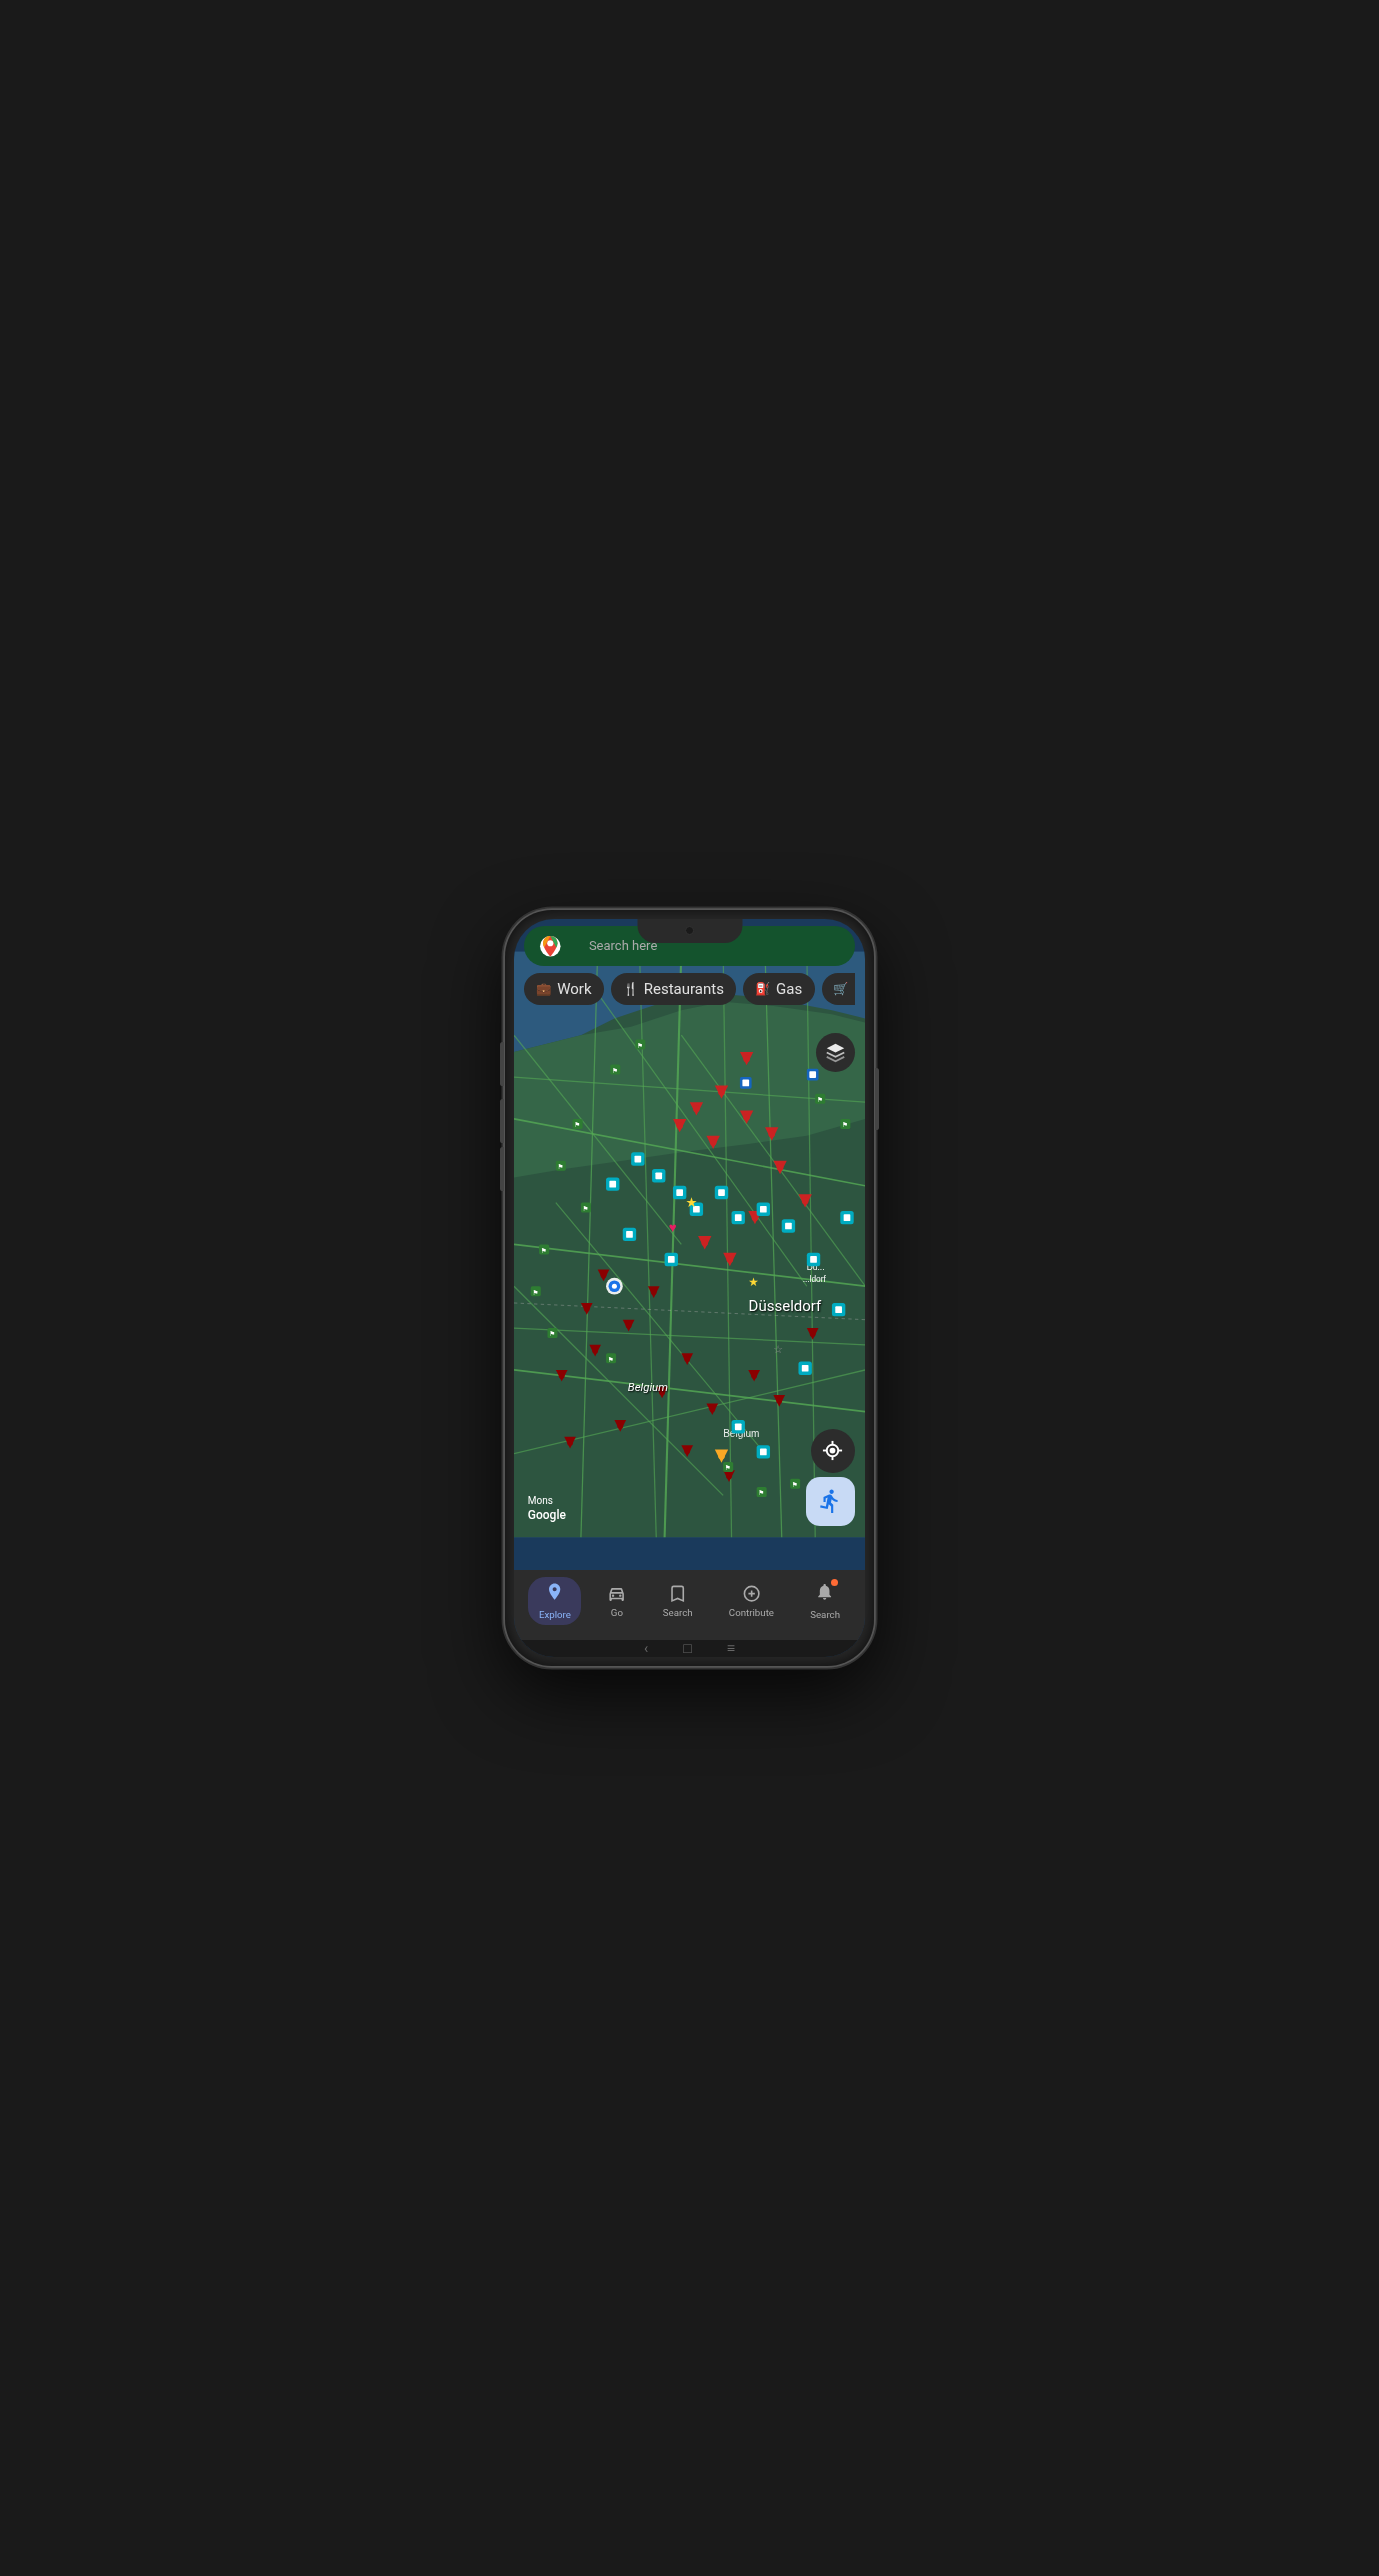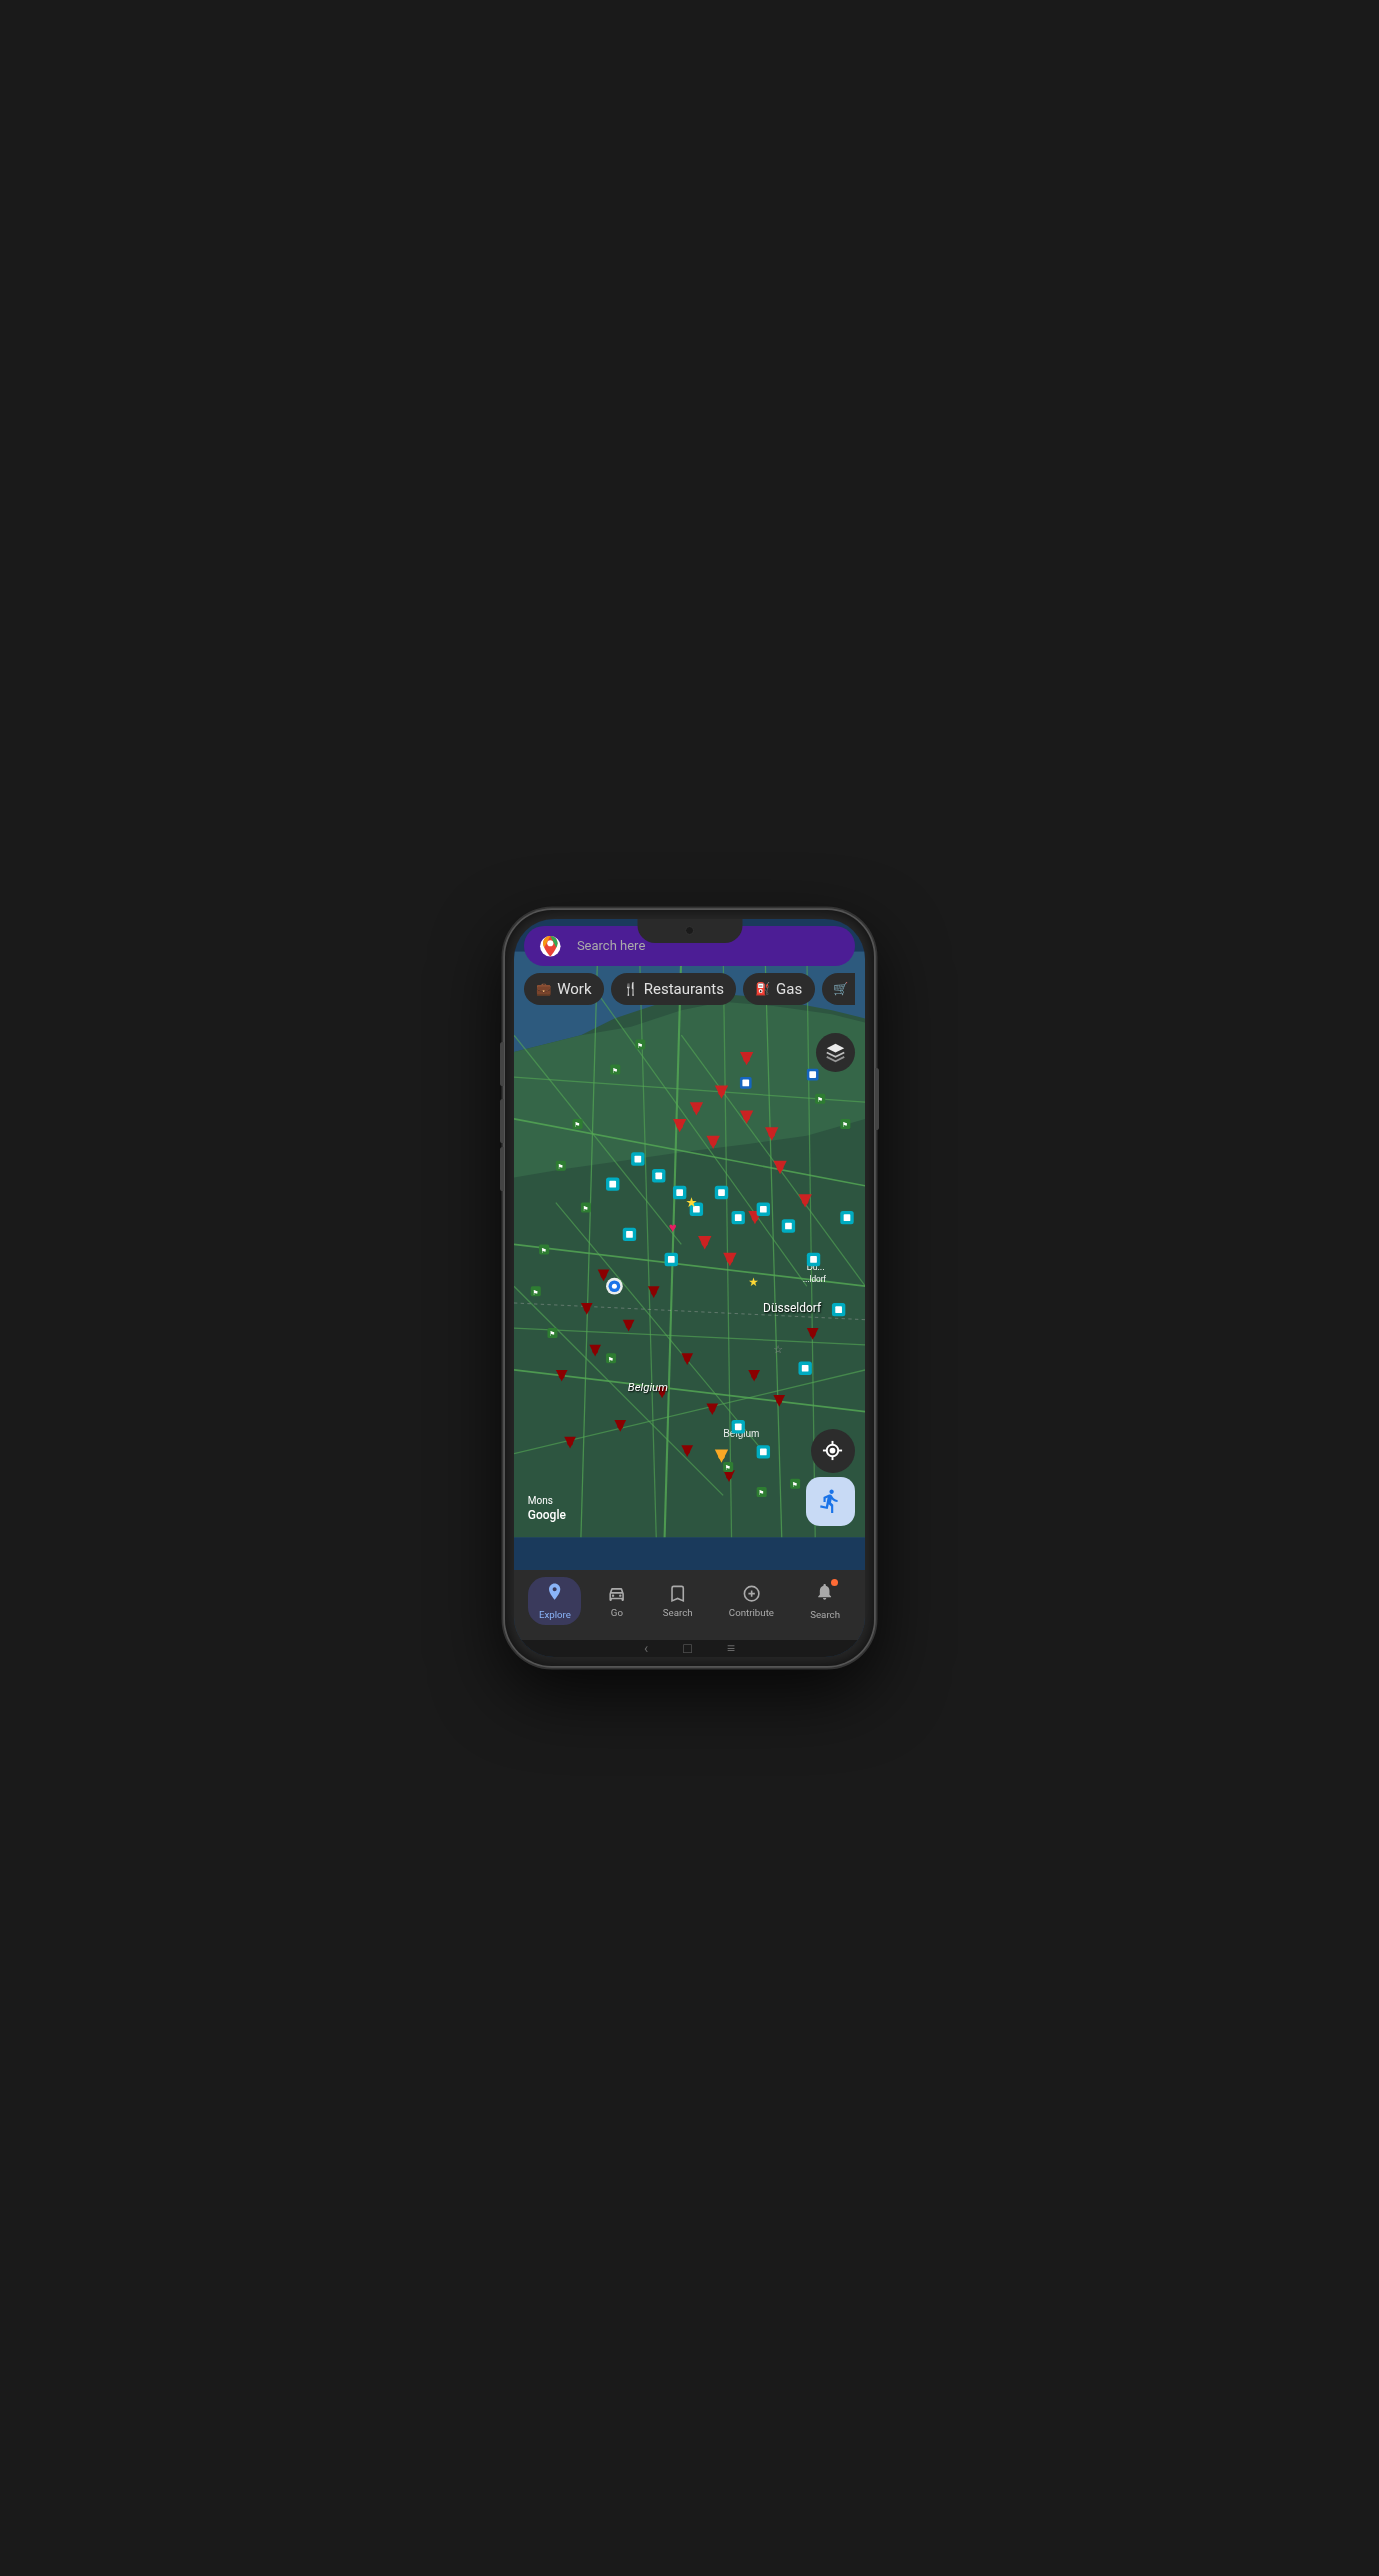--- a/index.html
+++ b/index.html
@@ -102,27 +102,27 @@
     
     .search-bar-container {
       position: absolute;
       top: 7px;
       left: 10.5px;
       right: 10.5px;
       z-index: 20;
     }
 
     .search-bar {
-      background: #4c1d95;
+      background: #14532d;
       border-radius: 24.6px;
       height: 40px;
       display: flex;
       align-items: center;
       padding: 0 14px;
-      gap: 14px;
+      gap: 26px;
     }
 
     .google-logo-icon {
       width: 24.6px;
       height: 24.6px;
       flex-shrink: 0;
     }
 
     .search-text {
       color: #aaa;
@@ -640,21 +640,21 @@
       </div>
 
       <div class="layer-btn">
         <svg width="21" height="21" viewBox="0 0 24 24">
           <polygon points="12,2 22,7 12,12 2,7" fill="white" opacity="0.9"></polygon>
           <polyline points="2,12 12,17 22,12" stroke="white" stroke-width="2" fill="none" opacity="0.7"></polyline>
           <polyline points="2,17 12,22 22,17" stroke="white" stroke-width="2" fill="none" opacity="0.5"></polyline>
         </svg>
       </div>
 
-      <div style="position:absolute; right:44px; bottom:255px; color:white; font-size:12px; z-index:15; text-shadow:0.9px 0.9px 1.8px black;">Düsseldorf</div>
+      <div style="position:absolute; right:44px; bottom:255px; color:white; font-size:15px; z-index:15; text-shadow:0.9px 0.9px 1.8px black;">Düsseldorf</div>
 
       <div style="position:absolute; left:114px; bottom:176px; color:white; font-size:11.4px; z-index:15; font-style:italic; text-shadow:0.9px 0.9px 1.8px black;">Belgium</div>
 
       <div class="location-btn">
         <svg width="23" height="23" viewBox="0 0 24 24">
           <circle cx="12" cy="12" r="3" fill="white"></circle>
           <circle cx="12" cy="12" r="6" stroke="white" stroke-width="2" fill="none"></circle>
           <line x1="12" y1="2" x2="12" y2="6" stroke="white" stroke-width="2"></line>
           <line x1="12" y1="18" x2="12" y2="22" stroke="white" stroke-width="2"></line>
           <line x1="2" y1="12" x2="6" y2="12" stroke="white" stroke-width="2"></line>

